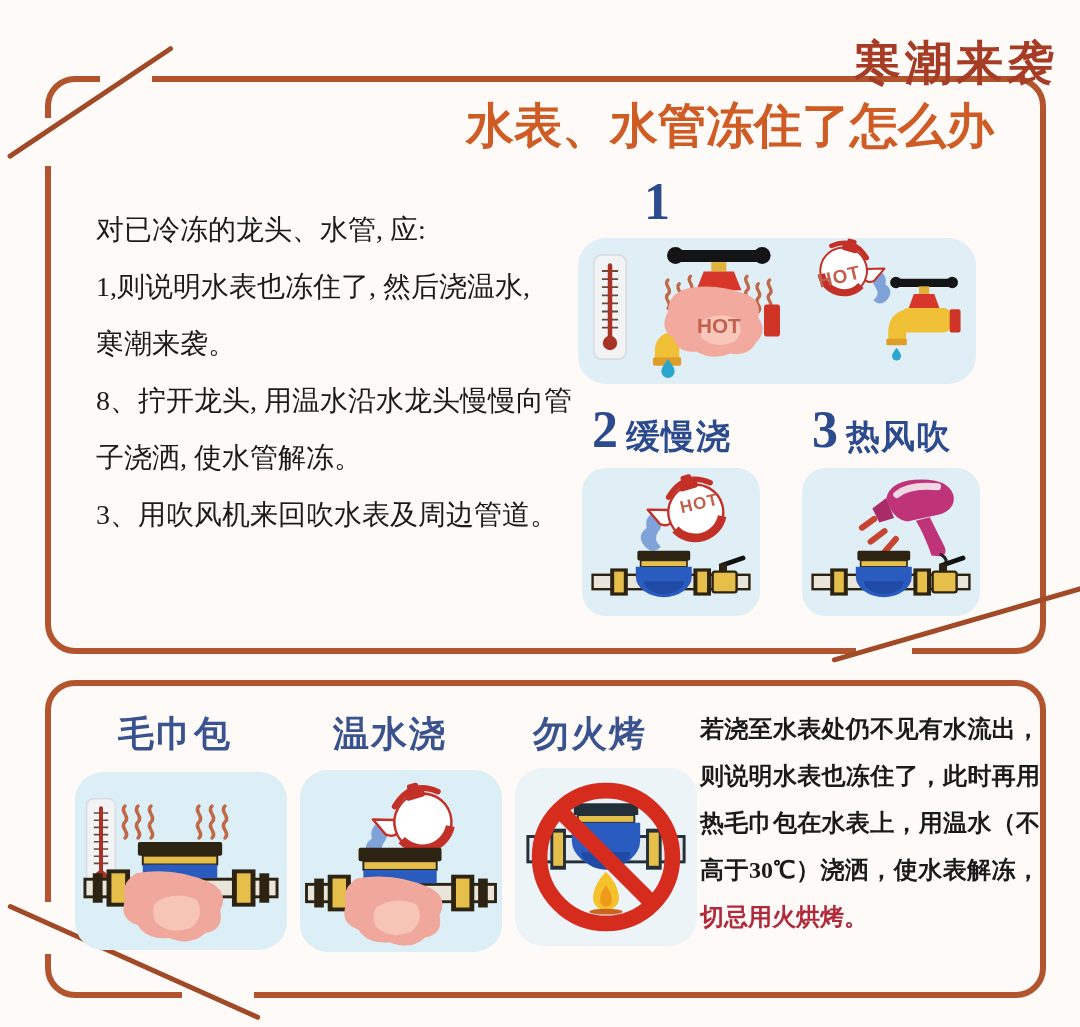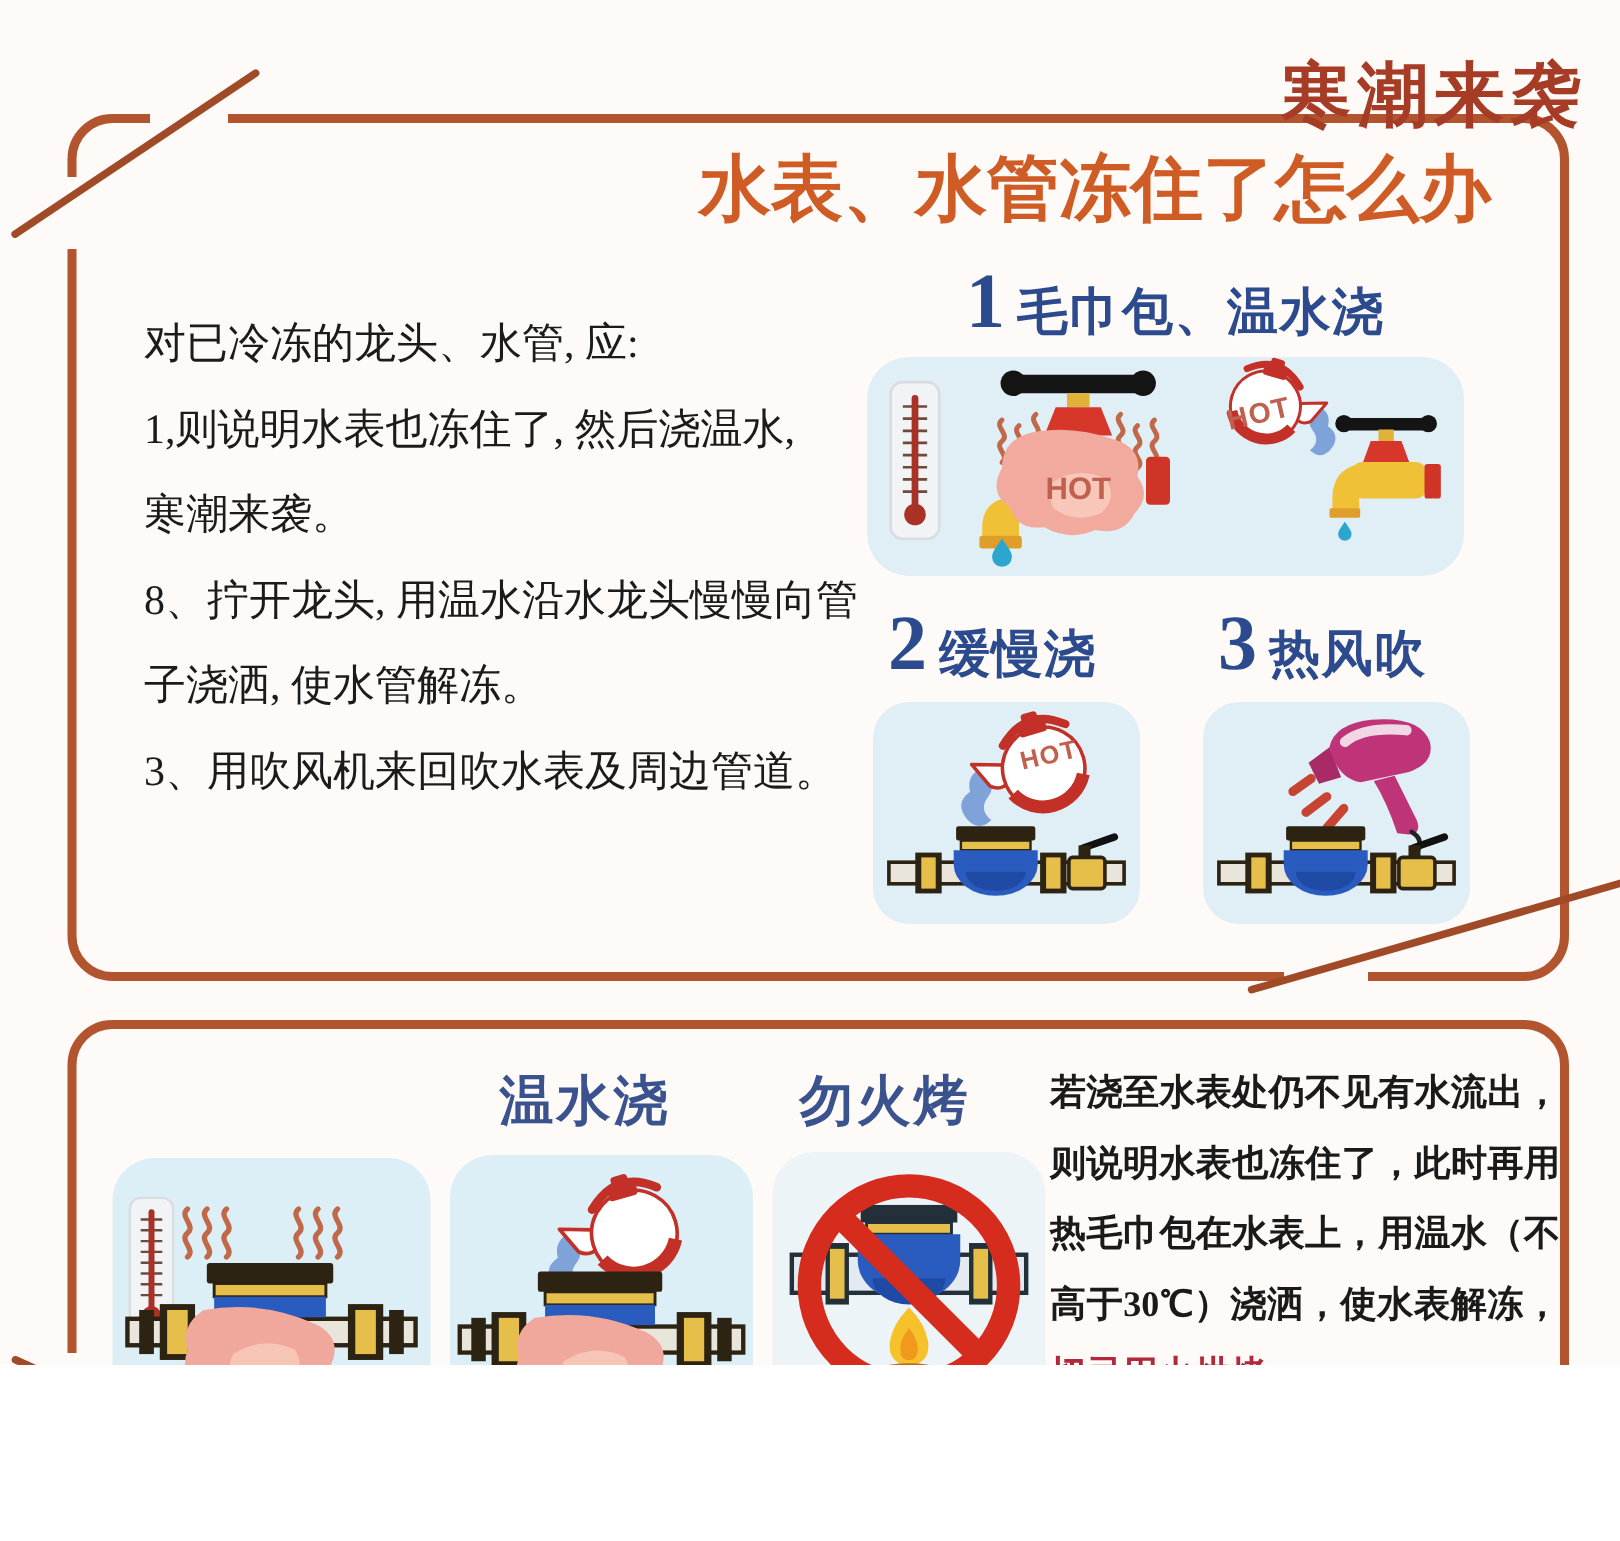--- a/index.html
+++ b/index.html
@@ -1,16 +1,16 @@
 <!DOCTYPE html>
 <html><head>
 <meta charset="utf-8">
 <style>
   html,body{margin:0;padding:0;}
-  .canvas{position:relative;width:1080px;height:910px;background:#fdfaf7;overflow:hidden;
+  .canvas{position:relative;width:1080px;height:1027px;background:#fdfaf7;overflow:hidden;
           font-family:"Liberation Sans",sans-serif;}
   
   .frame{position:absolute;border:6px solid #b2552e;border-radius:30px;box-sizing:border-box;}
   .frame1{left:45px;top:76px;width:1001px;height:578px;}
   .frame2{left:45px;top:680px;width:1001px;height:318px;}
   .gap{position:absolute;background:#fdfaf7;}
   .gap-b1-top{left:100px;top:72px;width:52px;height:14px;}
   .gap-b1-left{left:40px;top:118px;width:16px;height:48px;}
   .gap-b1-bottom{left:856px;top:644px;width:56px;height:16px;}
   .gap-b2-left{left:40px;top:902px;width:16px;height:52px;}
@@ -202,21 +202,20 @@
     <p class="ins-line">对已冷冻的龙头、水管, 应:</p>
     <p class="ins-line">1,则说明水表也冻住了, 然后浇温水,</p>
     <p class="ins-line">寒潮来袭。</p>
     <p class="ins-line">8、拧开龙头, 用温水沿水龙头慢慢向管</p>
     <p class="ins-line">子浇洒, 使水管解冻。</p>
     <p class="ins-line">3、用吹风机来回吹水表及周边管道。</p>
   </div>
 
   <div class="m-heading mh1">
     <span class="m-num">1</span>
-    <span class="m-label">毛巾包、温水浇</span>
   </div>
   <div class="m-heading mh2">
     <span class="m-num">2</span>
     <span class="m-label">缓慢浇</span>
   </div>
   <div class="m-heading mh3">
     <span class="m-num">3</span>
     <span class="m-label">热风吹</span>
   </div>
 
@@ -248,20 +247,21 @@
 
   <div class="panel p3">
     <svg style="left:52px;top:4px;" width="115" height="100">
         <use href="#sym-dryer"></use>
       </svg>
     <svg style="left:7px;top:78px;" width="164" height="68">
         <use href="#sym-meter"></use>
       </svg>
   </div>
 
+  <div class="b-heading bh1">毛巾包</div>
   <div class="b-heading bh3">勿火烤</div>
   <div class="b-heading bh2">温水浇</div>
 
   <div class="panel pa">
     <svg style="left:10px;top:14px;" width="32" height="118">
         <use href="#sym-thermo"></use>
       </svg>
     <svg style="left:42px;top:26px;" width="44" height="44">
         <use href="#sym-steam"></use>
       </svg>

